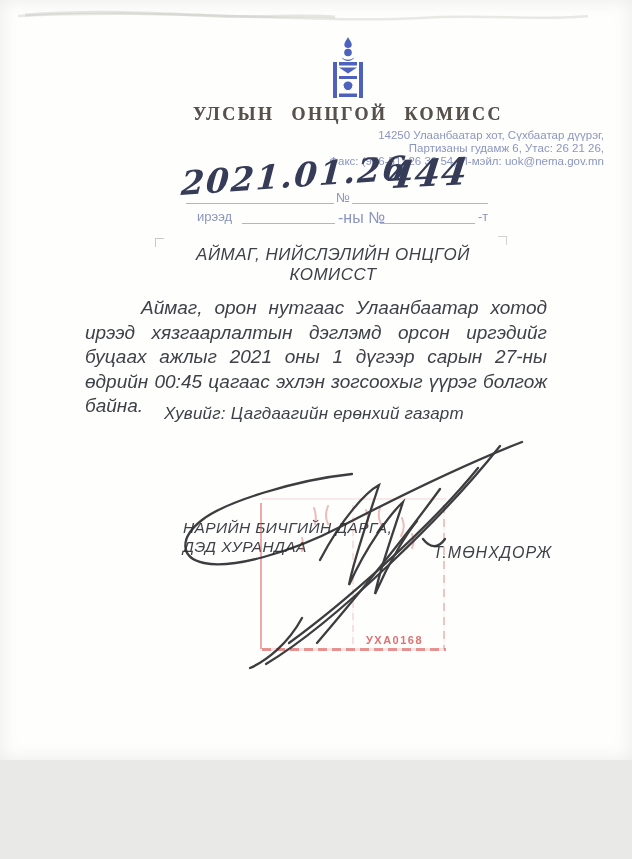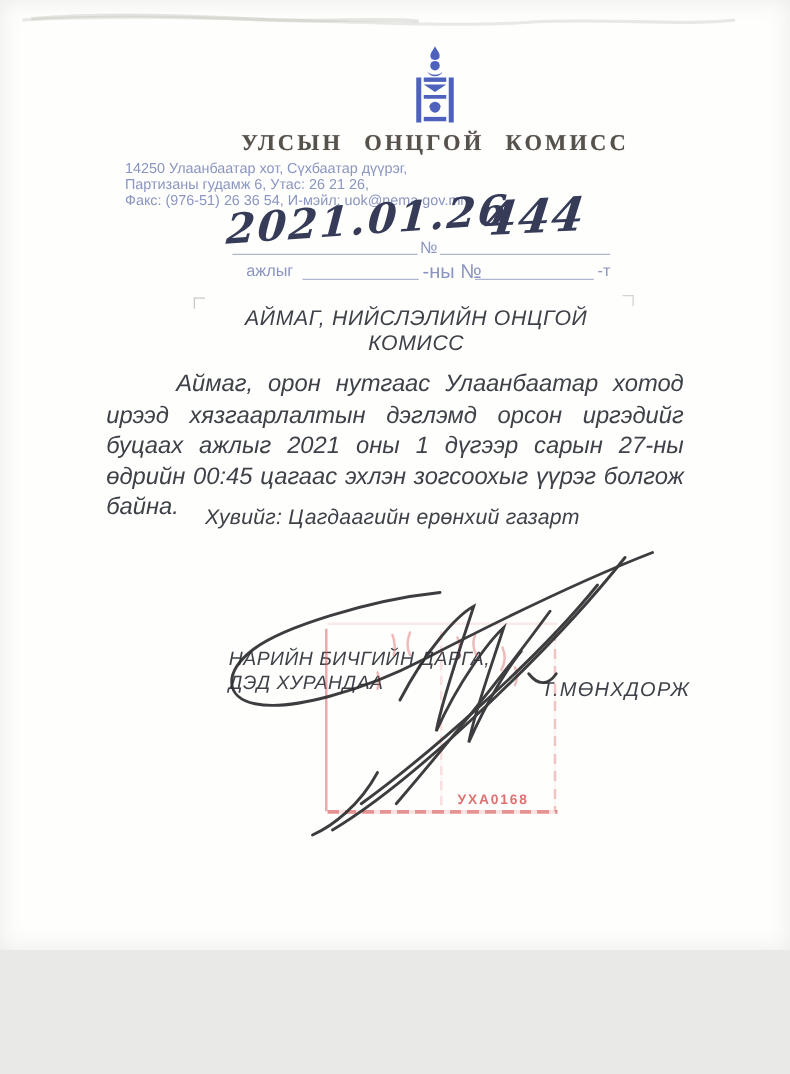--- a/index.html
+++ b/index.html
@@ -11,21 +11,21 @@
   }
   .abs{position:absolute;}
   
   .org-name{
     left:88px;top:104px;width:520px;text-align:center;
     font-family:"Liberation Serif",serif;font-weight:bold;
     font-size:18px;letter-spacing:2.5px;word-spacing:10px;color:#57514b;
     text-shadow:0 0 .6px rgba(87,81,75,.55);
   }
   .addr{
-    left:100px;width:520px;text-align:left;
+    left:84px;width:520px;text-align:right;
     font-size:11.5px;line-height:13px;color:#8b95c1;
     filter:blur(.2px);
   }
   
   .print-blue{color:#8b95c1;}
   .rule{height:1px;background:#9aa3c6;opacity:.8;}
   .handwriting{
     font-family:"DejaVu Serif",serif;font-style:italic;font-weight:bold;
     color:#363c58;white-space:nowrap;
   }
@@ -86,32 +86,32 @@
   <div class="abs addr" style="top:129px;">14250 Улаанбаатар хот, Сүхбаатар дүүрэг,</div>
   <div class="abs addr" style="top:142px;">Партизаны гудамж 6, Утас: 26 21 26,</div>
   <div class="abs addr" style="top:155px;">Факс: (976-51) 26 36 54, И-мэйл: uok@nema.gov.mn</div>
 
   <div class="abs rule" style="left:186px;top:203px;width:148px;"></div>
   <div class="abs print-blue" style="left:336px;top:190px;font-size:13px;">№</div>
   <div class="abs rule" style="left:352px;top:203px;width:136px;"></div>
   <div class="abs handwriting hw-date">2021.01.26</div>
   <div class="abs handwriting hw-num">444</div>
 
-  <div class="abs print-blue" style="left:197px;top:209px;font-size:13px;">ажлыг</div>
+  <div class="abs print-blue" style="left:197px;top:209px;font-size:13px;">ирээд</div>
   <div class="abs rule" style="left:242px;top:223px;width:93px;"></div>
   <div class="abs print-blue" style="left:338px;top:209px;font-size:16px;">-ны №</div>
   <div class="abs rule" style="left:380px;top:223px;width:95px;"></div>
   <div class="abs print-blue" style="left:478px;top:209px;font-size:13px;">-т</div>
 
   <div class="abs mark mark-l" style="left:155px;top:238px;"></div>
   <div class="abs mark mark-r" style="left:498px;top:236px;"></div>
 
   <div class="abs title ink">
     <div>АЙМАГ, НИЙСЛЭЛИЙН ОНЦГОЙ</div>
-    <div>КОМИСС</div>
+    <div>КОМИССТ</div>
   </div>
 
   <div class="abs body-par ink">Аймаг, орон нутгаас Улаанбаатар хотод ирээд хязгаарлалтын дэглэмд орсон иргэдийг буцаах ажлыг 2021 оны 1 дүгээр сарын 27-ны өдрийн 00:45 цагаас эхлэн зогсоохыг үүрэг болгож байна.</div>
 
   <div class="abs copy-line ink">Хувийг: Цагдаагийн ерөнхий газарт</div>
 
   <div class="abs sig-title ink">
     <div>НАРИЙН БИЧГИЙН ДАРГА,</div>
     <div>ДЭД ХУРАНДАА</div>
   </div>

